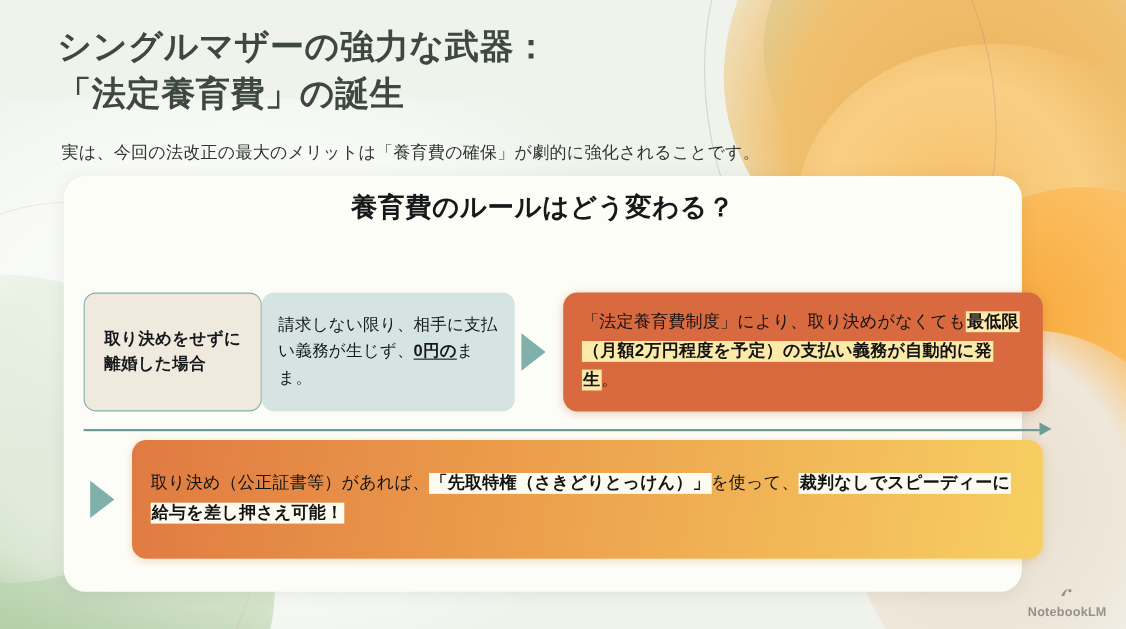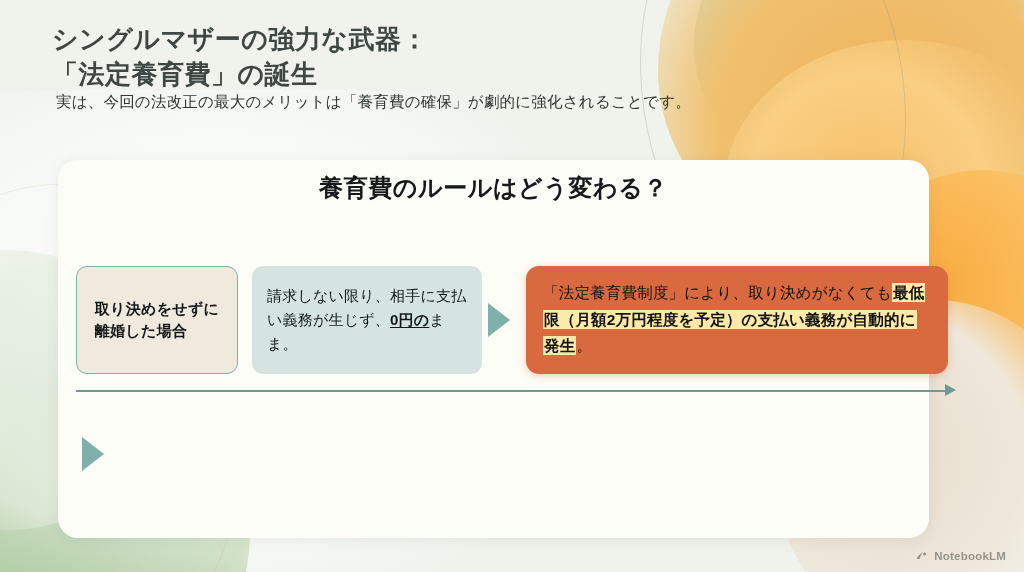--- a/index.html
+++ b/index.html
@@ -95,29 +95,29 @@
 
   
   .header {
     position: absolute;
     left: 52px;
     top: 22px;
     width: 850px;
   }
   .title {
     margin: 0;
-    font-size: 26px;
+    font-size: 31px;
     font-weight: 700;
     line-height: 1.34;
     color: #3f4742;
     letter-spacing: 0.5px;
     white-space: pre-line;
   }
   .subtitle {
-    margin: 0 0 0 4px;
+    margin: 24px 0 0 4px;
     font-size: 15.5px;
     font-weight: 400;
     color: #2f3632;
     letter-spacing: 0.2px;
   }
 
   
   .card {
     position: absolute;
     left: 58px;
@@ -198,21 +198,20 @@
     text-align: left;
     font-size: 15px;
     font-weight: 700;
     color: #15181a;
     line-height: 1.5;
     letter-spacing: 0.3px;
     white-space: pre-line;
   }
 
   .cell-before {
-    margin-left: 14px;
     width: 230px;
     flex: 0 0 230px;
     background: #d5e4e0;
     border-radius: 11px;
     display: flex;
     align-items: center;
     padding: 0 15px;
     box-sizing: border-box;
     font-size: 15px;
     color: #14181a;
@@ -304,20 +303,21 @@
 
   
   .watermark {
     position: absolute;
     right: 18px;
     bottom: 9px;
     display: flex;
     align-items: center;
     gap: 5px;
     opacity: 0.55;
+    flex-direction: column;
   }
   .watermark-text {
     font-size: 11.5px;
     color: #4a4f4b;
     font-weight: 600;
     letter-spacing: 0.2px;
   }
 </style>
 </head>
 <body>
@@ -362,20 +362,23 @@
         </div>
         <div class="cell-after cell-after-1">
           <span><span>「法定養育費制度」により、取り決めがなくても</span><span class="hl-yellow">最低限（月額2万円程度を予定）の支払い義務が自動的に発生</span><span>。</span></span>
         </div>
       </div>
 
       <div class="row">
         <div class="arrow-wrap">
           <div class="tri"></div>
         </div>
+        <div class="cell-after cell-after-2">
+          <span><span>取り決め（公正証書等）があれば、</span><span class="hl-white">「先取特権（さきどりとっけん）」</span><span>を使って、</span><span class="hl-white">裁判なしでスピーディーに給与を差し押さえ可能！</span></span>
+        </div>
       </div>
 
     </div>
 
     <div class="divider">
       <div class="divider-line"></div>
       <div class="divider-head"></div>
     </div>
   </div>
 

